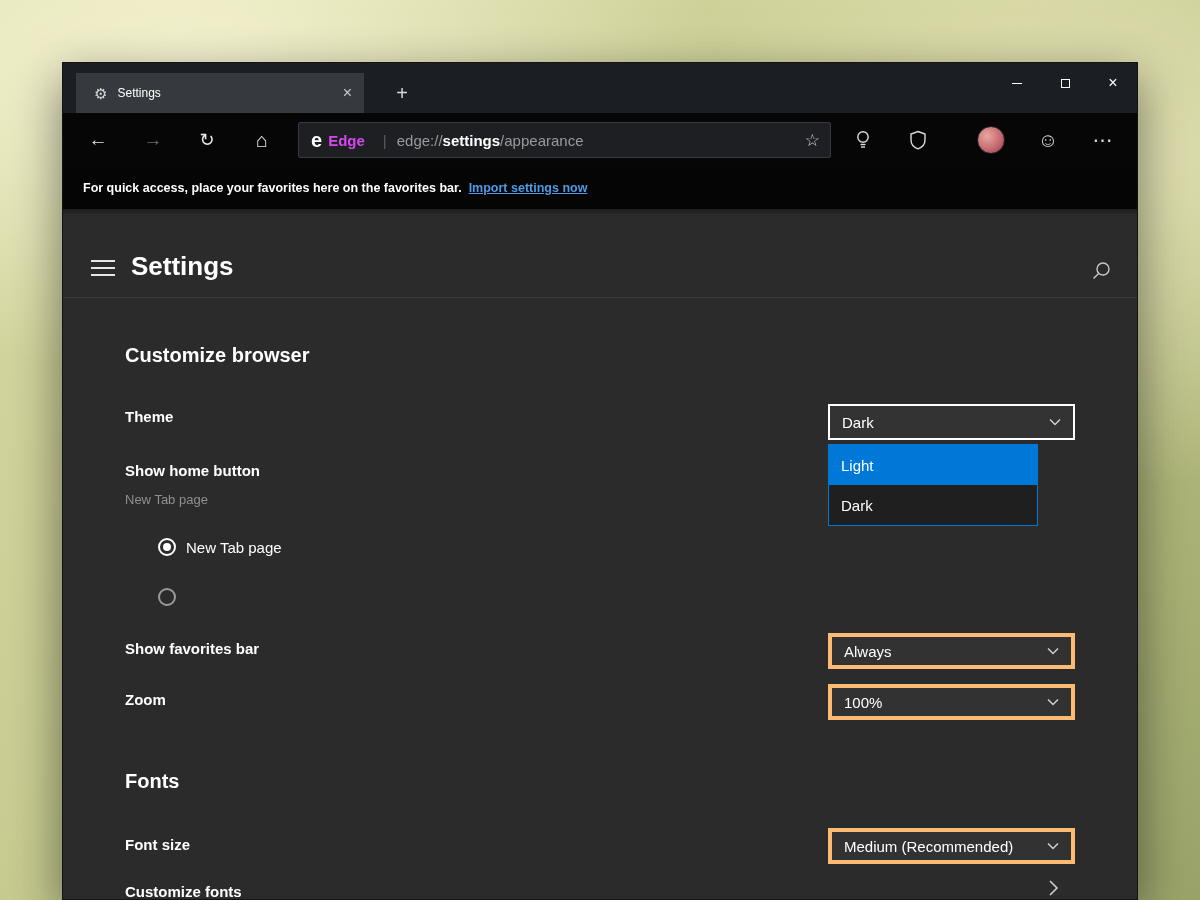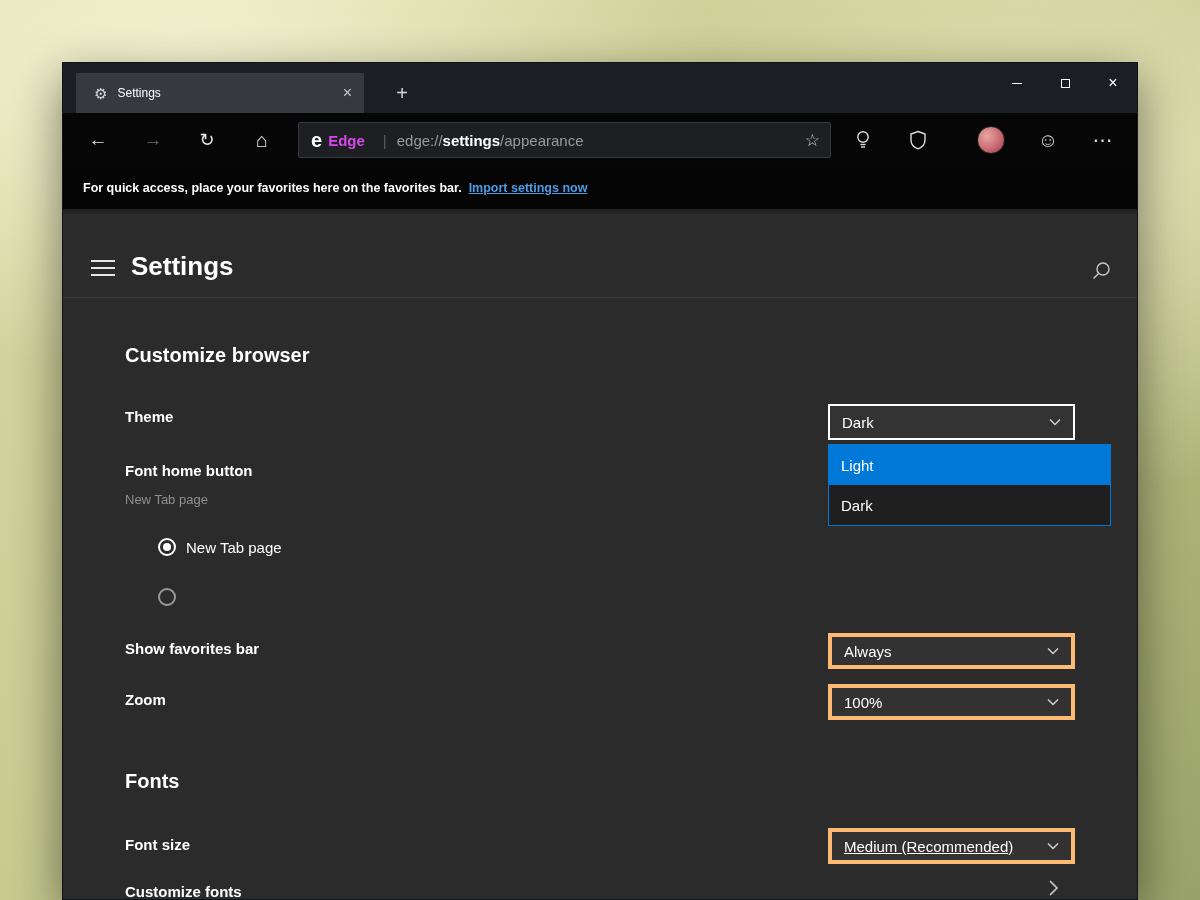--- a/index.html
+++ b/index.html
@@ -99,23 +99,23 @@
   .customfonts-label { top:674px; cursor:pointer; }
   .select {
     position:absolute; left:765px; width:247px; height:36px;
     background:#323232; border:4px solid #fdba74;
     display:flex; align-items:center; justify-content:space-between;
     padding:0 12px; color:#fff; font-size:15px; cursor:pointer;
   }
   .select-theme { top:195px; border:2px solid #ffffff; background:#333333; }
   .select-favbar { top:424px; }
   .select-zoom { top:475px; }
-  .select-fontsize { top:619px;text-decoration:underline; }
+  .select-fontsize { top:619px; }
   .flyout {
-    position:absolute; left:765px; top:235px; width:283px; z-index:5;
+    position:absolute; left:765px; top:235px; width:210px; z-index:5;
     background:#1f1f1f; border:1px solid #0078d7;
   }
   .flyout-item { height:40px; display:flex; align-items:center; padding:0 12px;
     color:#fff; font-size:15px; cursor:pointer; }
   .flyout-item.selected { background:#0078d7; }
   .radio { position:absolute; width:18px; height:18px; border-radius:50%; cursor:pointer; }
   .radio-on { left:95px; top:329px; border:2px solid #fff; }
   .radio-on::after { content:""; position:absolute; left:3px; top:3px; width:8px; height:8px;
     border-radius:50%; background:#fff; }
   .radio-off { left:95px; top:379px; border:2px solid #9a9a9a; }
@@ -231,21 +231,21 @@
     </div>
     <div class="flyout">
       <div class="flyout-item selected">
         <span>Light</span>
       </div>
       <div class="flyout-item">
         <span>Dark</span>
       </div>
     </div>
 
-    <div class="row-label home-label">Font home button</div>
+    <div class="row-label home-label">Show home button</div>
     <div class="home-sub">New Tab page</div>
 
     <div class="radio radio-on"></div>
     <div class="radio-label">New Tab page</div>
     <div class="radio radio-off"></div>
 
     <div class="row-label favbar-label">Show favorites bar</div>
     <div class="select select-favbar">
       <span>Always</span>
       <svg width="12" height="8" viewBox="0 0 12 8">

